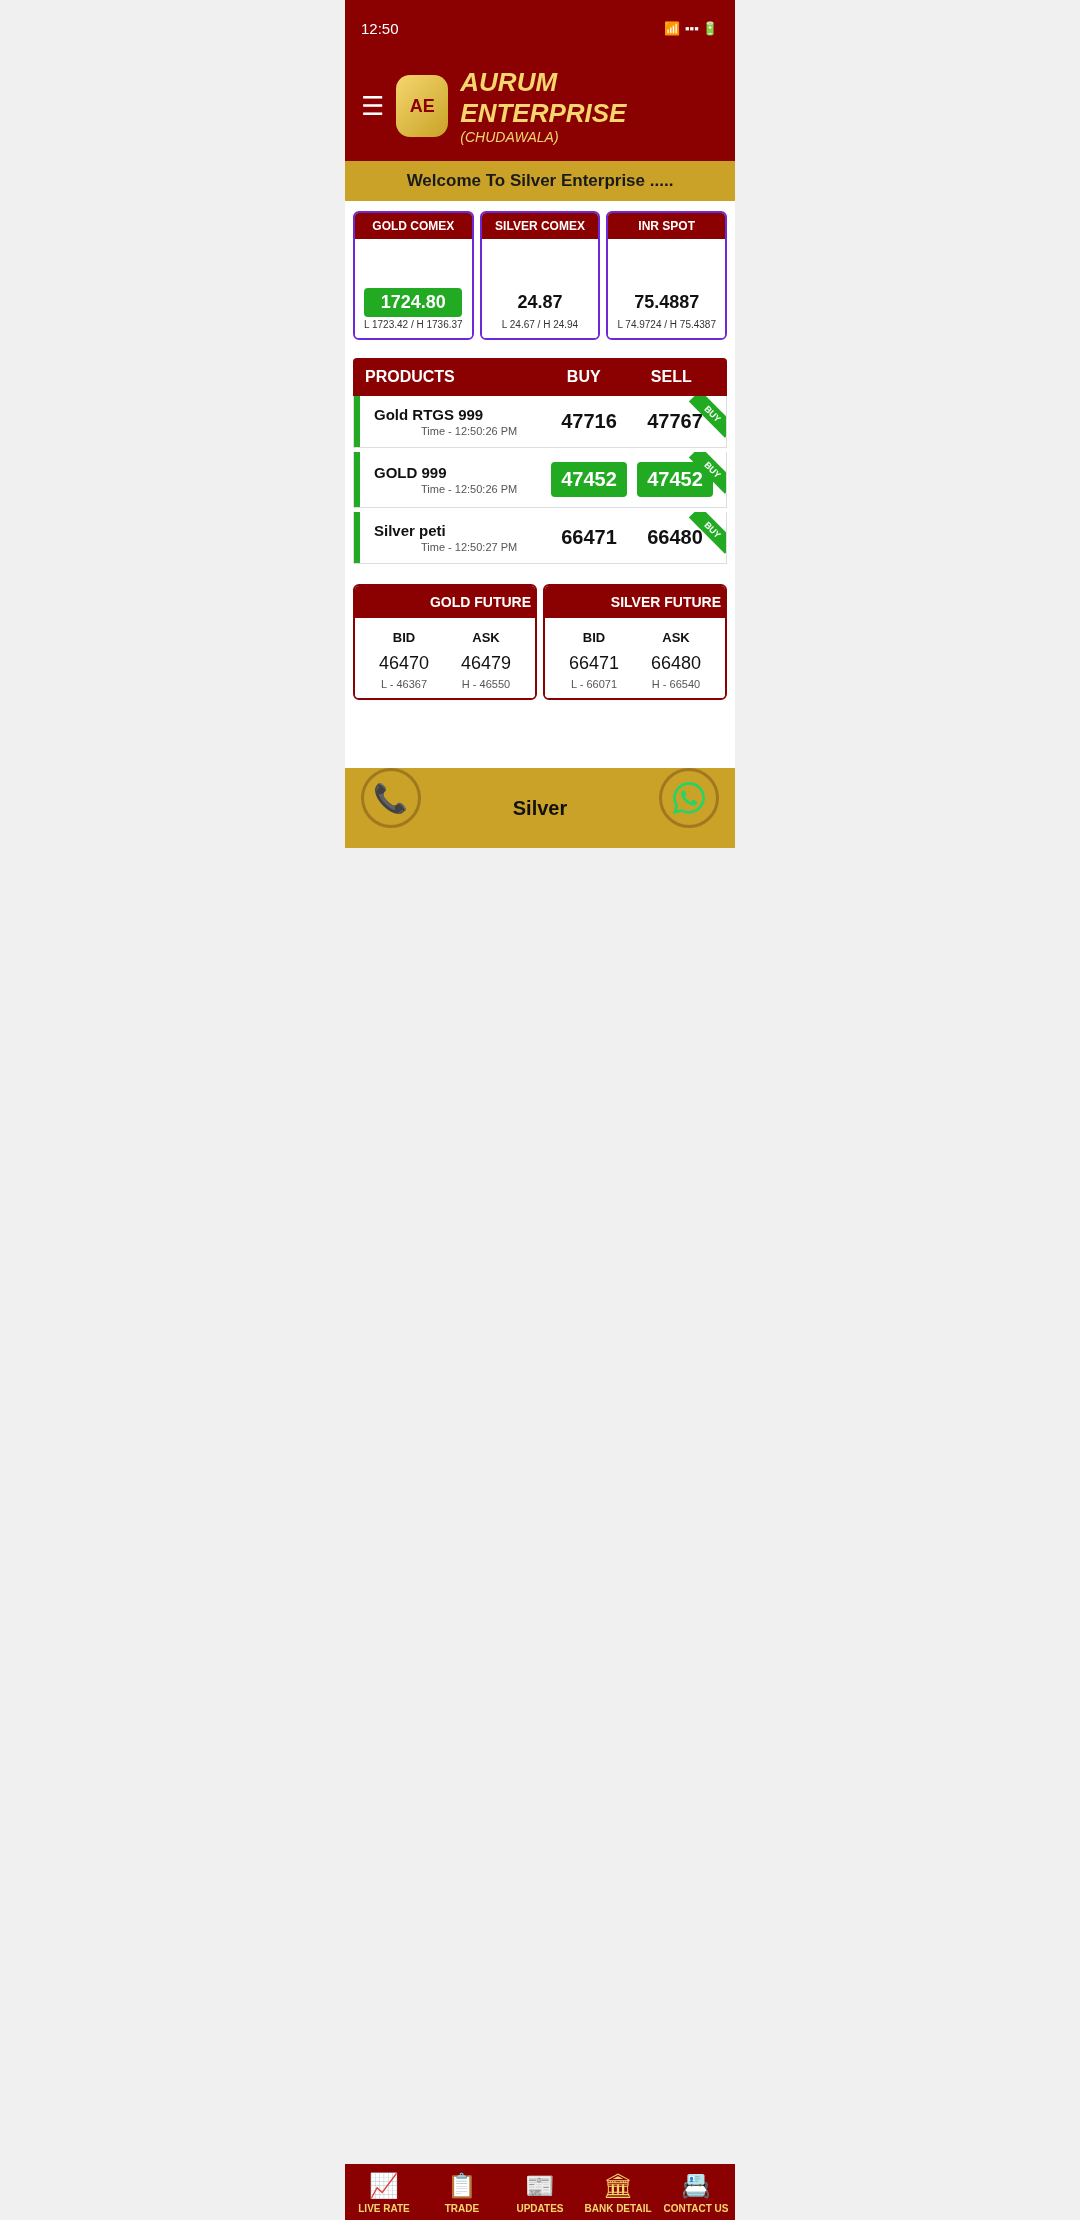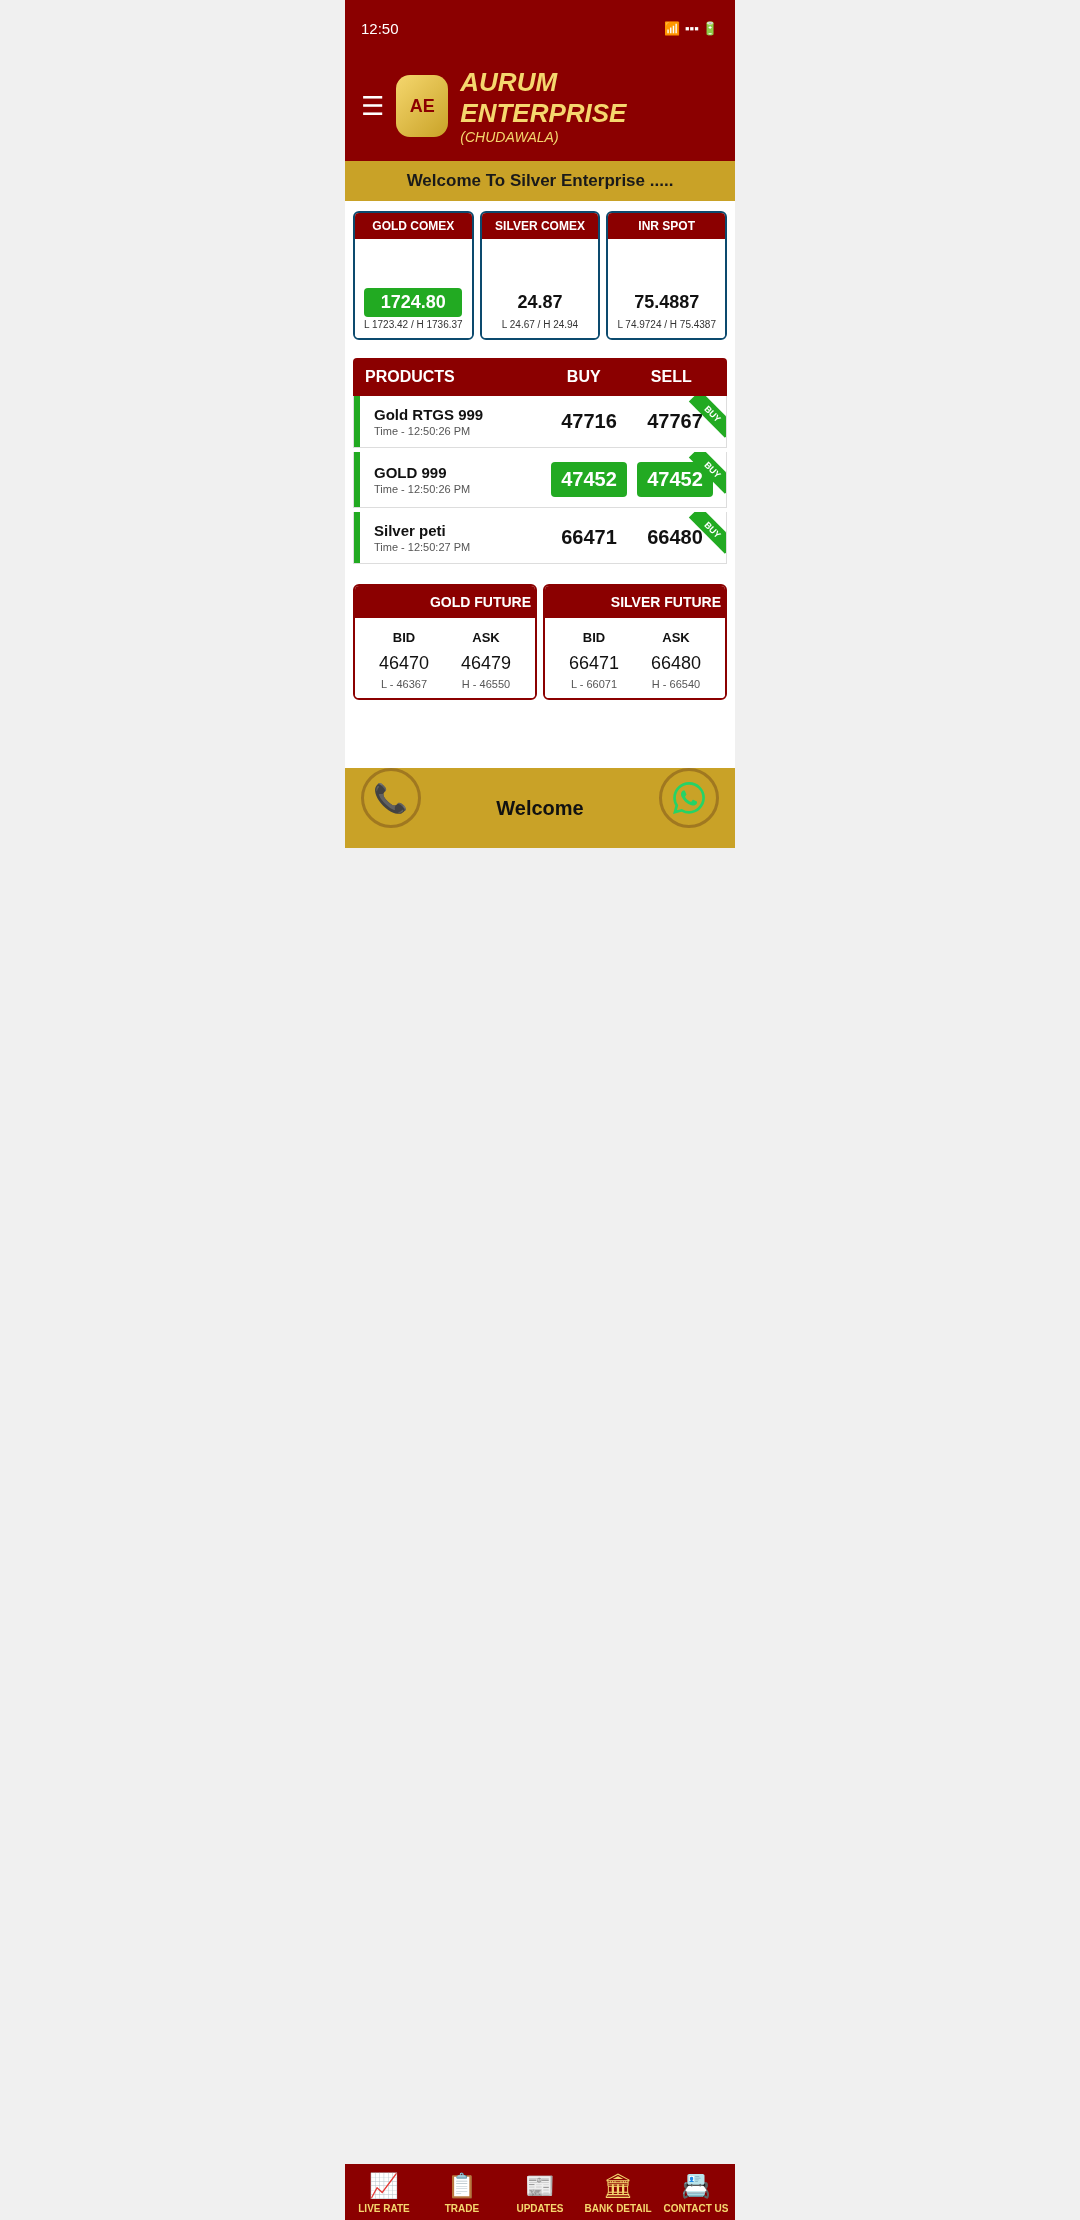--- a/index.html
+++ b/index.html
@@ -83,21 +83,21 @@
 
     
     .market-cards {
       display: flex;
       gap: 6px;
       padding: 10px 8px;
       background: white;
     }
     .market-card {
       flex: 1;
-      border: 2px solid #0c4a6e;
+      border: 2px solid #6d28d9;
       border-radius: 6px;
       overflow: hidden;
       text-align: center;
     }
     .market-card-header {
       background: #8B0000;
       color: white;
       font-weight: bold;
       font-size: 12px;
       padding: 6px 4px;
@@ -171,20 +171,21 @@
     }
     .product-name {
       font-weight: bold;
       font-size: 15px;
       color: #111;
     }
     .product-time {
       font-size: 11px;
       color: #555;
       margin-top: 2px;
+      margin-left: 47px;
     }
     .product-buy { flex: 1; text-align: center; }
     .product-sell { flex: 1; text-align: center; }
     .price-value {
       font-size: 20px;
       font-weight: bold;
       color: #111;
     }
     .price-value.green-bg {
       background: #22aa22;
@@ -527,21 +528,21 @@
           </div>
         </div>
       </div>
     </div>
   </div>
 
   <div class="spacer"></div>
 
   <div class="chat-banner">
     <div class="call-btn">📞</div>
-    <span class="chat-welcome">Welcome</span>
+    <span class="chat-welcome">Silver</span>
     <div class="whatsapp-btn">
       <svg width="32" height="32" viewBox="0 0 24 24" fill="#25D366" xmlns="http://www.w3.org/2000/svg">
         <path d="M17.472 14.382c-.297-.149-1.758-.867-2.03-.967-.273-.099-.471-.148-.67.15-.197.297-.767.966-.94 1.164-.173.199-.347.223-.644.075-.297-.15-1.255-.463-2.39-1.475-.883-.788-1.48-1.761-1.653-2.059-.173-.297-.018-.458.13-.606.134-.133.298-.347.446-.52.149-.174.198-.298.298-.497.099-.198.05-.371-.025-.52-.075-.149-.669-1.612-.916-2.207-.242-.579-.487-.5-.669-.51-.173-.008-.371-.01-.57-.01-.198 0-.52.074-.792.372-.272.297-1.04 1.016-1.04 2.479 0 1.462 1.065 2.875 1.213 3.074.149.198 2.096 3.2 5.077 4.487.709.306 1.262.489 1.694.625.712.227 1.36.195 1.871.118.571-.085 1.758-.719 2.006-1.413.248-.694.248-1.289.173-1.413-.074-.124-.272-.198-.57-.347m-5.421 7.403h-.004a9.87 9.87 0 01-5.031-1.378l-.361-.214-3.741.982.998-3.648-.235-.374a9.86 9.86 0 01-1.51-5.26c.001-5.45 4.436-9.884 9.888-9.884 2.64 0 5.122 1.03 6.988 2.898a9.825 9.825 0 012.893 6.994c-.003 5.45-4.437 9.884-9.885 9.884m8.413-18.297A11.815 11.815 0 0012.05 0C5.495 0 .16 5.335.157 11.892c0 2.096.547 4.142 1.588 5.945L.057 24l6.305-1.654a11.882 11.882 0 005.683 1.448h.005c6.554 0 11.89-5.335 11.893-11.893a11.821 11.821 0 00-3.48-8.413Z"></path>
       </svg>
     </div>
   </div>
 
 </div>
 
 <div class="bottom-nav">

